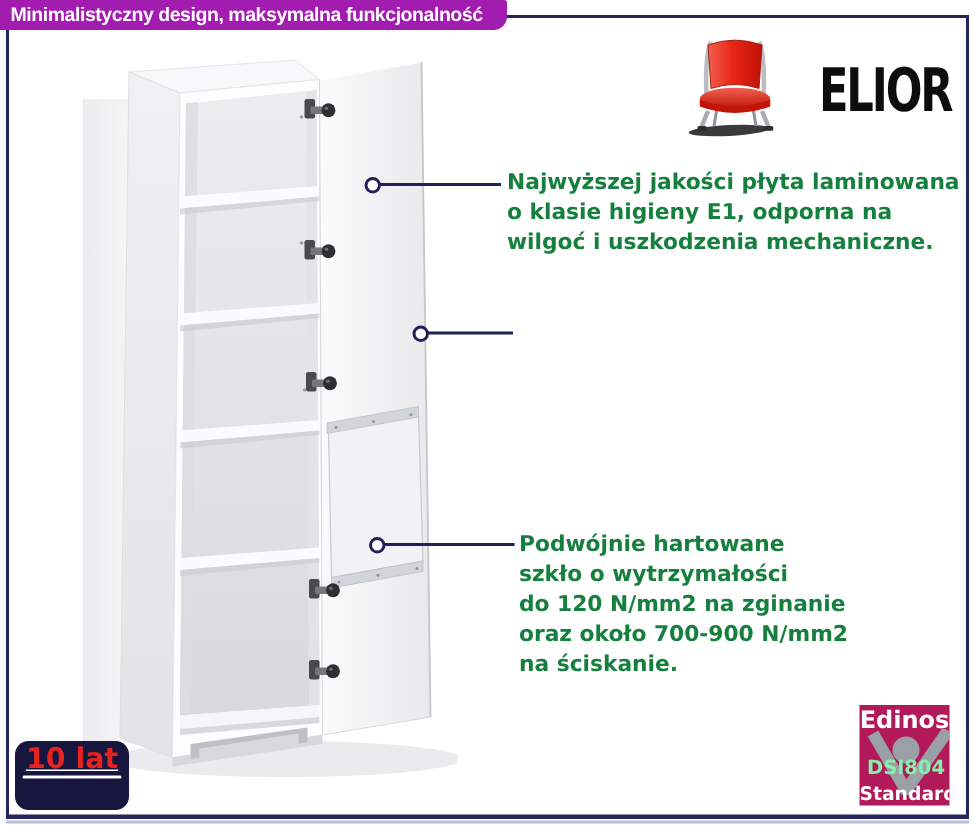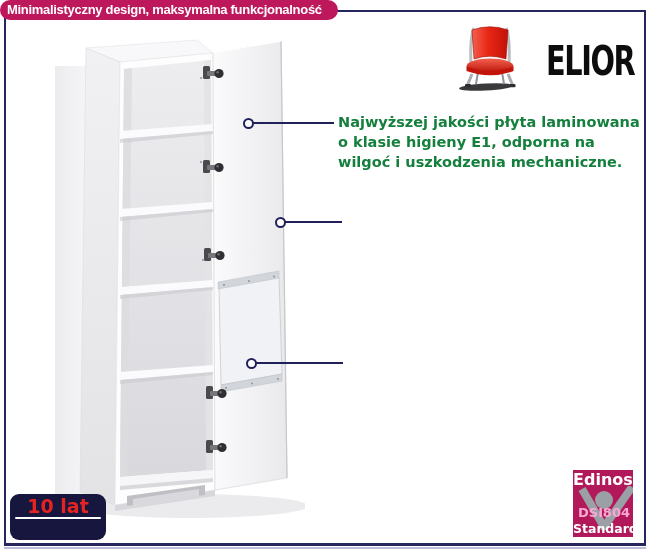--- a/index.html
+++ b/index.html
@@ -3,55 +3,55 @@
 <meta charset="utf-8">
 <style>
   html,body{margin:0;padding:0;background:#fff;}
   .stage{position:relative;width:650px;height:560px;background:#ffffff;overflow:hidden;
          font-family:"DejaVu Sans",sans-serif;}
   
   .frame{position:absolute;left:4px;top:10px;right:4px;bottom:14px;
          border:2px solid #26265e;border-bottom-width:3px;}
   .frame-accent{position:absolute;left:4px;right:4px;top:547px;height:2px;background:#bdbdd8;}
   
-  .banner{position:absolute;left:0;top:0;height:19px;background:#be185d;color:#fff;
+  .banner{position:absolute;left:0;top:0;height:19px;background:#a21caf;color:#fff;
           display:flex;align-items:center;padding:0 16px 1px 7px;width:fit-content;
           border-bottom-right-radius:9px;border-top-right-radius:2px;z-index:5;
-          font:bold 13px "Liberation Sans",sans-serif;letter-spacing:-0.3px;white-space:nowrap;border-radius:10px;}
+          font:bold 13px "Liberation Sans",sans-serif;letter-spacing:-0.3px;white-space:nowrap;}
   
   .brand{position:absolute;left:458px;top:20px;width:170px;height:74px;z-index:4;}
   .brand svg{position:absolute;left:0;top:2px;}
   .brand-name{position:absolute;left:88px;top:18px;color:#0d0d0d;
               font:bold 40px "DejaVu Sans",sans-serif;letter-spacing:-2px;
               transform:scaleX(0.72);transform-origin:left top;}
   
   .cabinet{position:absolute;left:55px;top:38px;width:250px;height:490px;}
   
   .marker{position:absolute;width:11px;height:11px;border-radius:50%;background:#fff;
           border:2.5px solid #20205a;box-sizing:border-box;z-index:3;}
   .m1{left:243px;top:118px;} .m2{left:275px;top:217px;} .m3{left:246px;top:358px;}
   .cline{position:absolute;height:2px;background:#20205a;z-index:2;}
   .l1{left:253px;top:122px;width:81px;} .l2{left:285px;top:221px;width:57px;} .l3{left:256px;top:362px;width:87px;}
   .ctext{position:absolute;color:#15803d;font:bold 14.5px/20px "DejaVu Sans",sans-serif;
          white-space:nowrap;z-index:2;}
   .t1{left:338px;top:112px;} .t2{left:345px;top:212px;} .t3{left:346px;top:353px;}
   
-  .warranty{position:absolute;left:10px;top:494px;width:96px;height:46px;background:#16163e;
-            border-radius:9px;z-index:6;text-align:center;color:#fff;}
+  .warranty{position:absolute;left:10px;top:494px;width:76px;height:46px;background:#16163e;
+            border-radius:9px;z-index:6;text-align:center;color:#fff;text-decoration:underline;}
   .warranty .years{font:bold 19px/22px "DejaVu Sans",sans-serif;color:#e62320;margin-top:1px;}
   .warranty .sep{height:2px;background:#fff;margin:0 5px;border-radius:1px;}
   .warranty .lbl{font:bold 13px/18px "Liberation Sans",sans-serif;letter-spacing:-0.3px;margin-top:45px;}
   
   .standards{position:absolute;left:573px;top:470px;width:60px;height:67px;background:#b2195a;
              z-index:6;color:#fff;overflow:hidden;}
   .standards .sb-brand{position:absolute;top:0;left:0;right:0;text-align:center;
              font:bold 16px/19px "DejaVu Sans",sans-serif;z-index:2;}
   .standards svg{position:absolute;left:4px;top:16px;z-index:1;}
   .standards .code{position:absolute;top:35px;font:bold 13px/15px "DejaVu Sans",sans-serif;
-             color:#f9a8d4;z-index:2;}
+             color:#86efac;z-index:2;}
   .standards .cl{left:5px;} .standards .cr{right:3px;}
   .standards .sb-label{position:absolute;bottom:1px;left:0;right:0;text-align:center;
              font:bold 12.5px/15px "DejaVu Sans",sans-serif;z-index:3;}
 </style>
 </head>
 <body>
 
 <div class="stage">
 
   <div class="frame"></div>
@@ -174,20 +174,21 @@
   </svg>
 
   <div class="marker m1"></div>
   <div class="marker m2"></div>
   <div class="marker m3"></div>
   <div class="cline l1"></div>
   <div class="cline l2"></div>
   <div class="cline l3"></div>
 
   <div class="ctext t1">Najwyższej jakości płyta laminowana<br>o klasie higieny E1, odporna na<br>wilgoć i uszkodzenia mechaniczne.</div>
+  <div class="ctext t3">Podwójnie hartowane<br>szkło o wytrzymałości<br>do 120 N/mm2 na zginanie<br>oraz około 700-900 N/mm2<br>na ściskanie.</div>
 
   <div class="warranty">
     <div class="years">10 lat</div>
     <div class="sep"></div>
     <div class="lbl">Gwarancji</div>
   </div>
 
   <div class="standards">
     <div class="sb-brand">Edinos</div>
     <svg width="60" height="44" viewBox="0 0 60 44">

